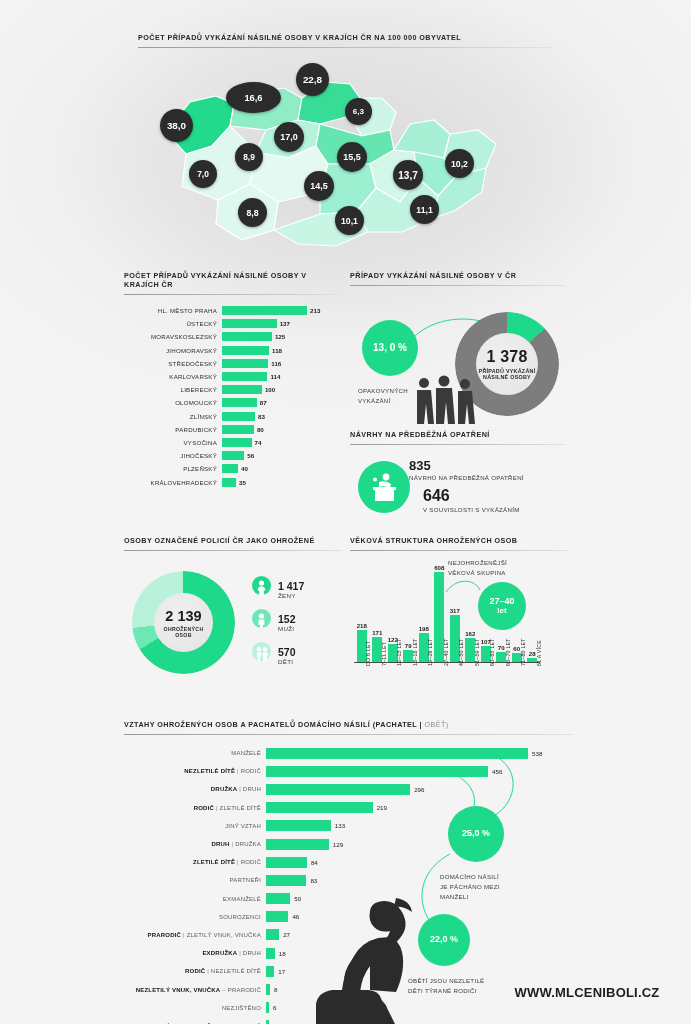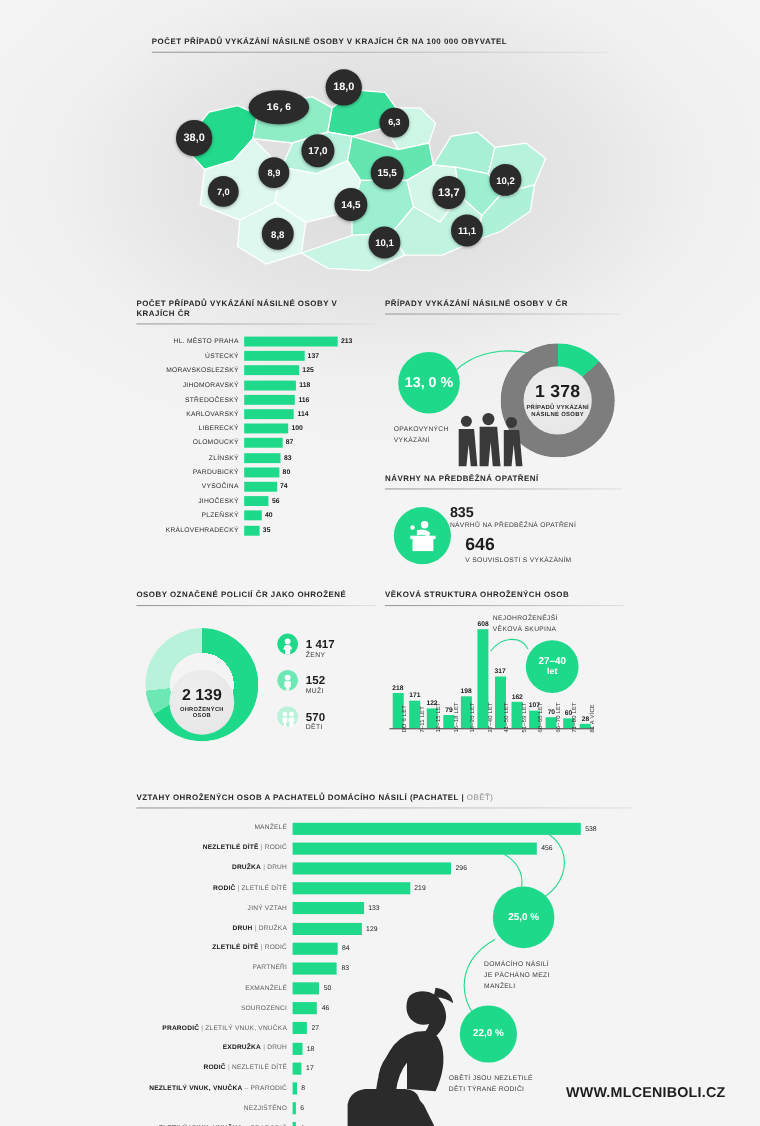--- a/index.html
+++ b/index.html
@@ -179,22 +179,22 @@
           <path d="M232 110 L256 96 L276 98 L280 124 L262 148 L238 134 Z" fill="#d2f6e7"></path>
           <path d="M256 96 L272 70 L296 66 L312 80 L306 104 L276 98 Z" fill="#a8f0d5"></path>
           <path d="M276 98 L306 104 L318 122 L300 142 L280 124 Z" fill="#9cefd0"></path>
           <path d="M306 104 L312 80 L340 76 L358 90 L348 114 L318 122 Z" fill="#b6f2dc"></path>
           <path d="M238 134 L262 148 L280 124 L300 142 L296 164 L264 178 L230 178 L218 158 Z" fill="#c0f3e0"></path>
           <path d="M300 142 L318 122 L348 114 L344 138 L318 156 L296 164 Z" fill="#aef1d8"></path>
         </g>
       </svg>
       <div id="map-pins">
           <div class="map-pin" style="left: 22px; top: 55px; width: 33px; height: 33px; font-size: 9.9px;">38,0</div>
-          <div class="map-pin" style="left: 88px; top: 28px; width: 55px; height: 31px; font-size: 9.3px; font-family: Liberation Mono, monospace;">16,6</div>
-          <div class="map-pin" style="left: 158px; top: 9px; width: 33px; height: 33px; font-size: 9.9px;">18,0</div>
+          <div class="map-pin" style="left: 88px; top: 28px; width: 55px; height: 31px; font-size: 9.3px;">16,6</div>
+          <div class="map-pin" style="left: 158px; top: 9px; width: 33px; height: 33px; font-size: 9.9px;">22,8</div>
           <div class="map-pin" style="left: 207px; top: 44px; width: 27px; height: 27px; font-size: 8.1px;">6,3</div>
           <div class="map-pin" style="left: 136px; top: 68px; width: 30px; height: 30px; font-size: 9px;">17,0</div>
           <div class="map-pin" style="left: 97px; top: 89px; width: 28px; height: 28px; font-size: 8.4px;">8,9</div>
           <div class="map-pin" style="left: 51px; top: 106px; width: 28px; height: 28px; font-size: 8.4px;">7,0</div>
           <div class="map-pin" style="left: 199px; top: 88px; width: 30px; height: 30px; font-size: 9px;">15,5</div>
           <div class="map-pin" style="left: 255px; top: 106px; width: 30px; height: 30px; font-size: 10px;">13,7</div>
           <div class="map-pin" style="left: 307px; top: 95px; width: 29px; height: 29px; font-size: 8.7px;">10,2</div>
           <div class="map-pin" style="left: 166px; top: 117px; width: 30px; height: 30px; font-size: 9px;">14,5</div>
           <div class="map-pin" style="left: 100px; top: 144px; width: 29px; height: 29px; font-size: 8.7px;">8,8</div>
           <div class="map-pin" style="left: 197px; top: 152px; width: 29px; height: 29px; font-size: 8.7px;">10,1</div>
@@ -286,21 +286,21 @@
     <div id="cases-body">
       <svg width="215" height="130" viewBox="0 0 215 130" style="position:absolute;left:0;top:0;">
         <path d="M55 55 C75 18, 135 18, 155 40" stroke="#1fd98b" stroke-width="1" fill="none"></path>
       </svg>
       <div class="donut" id="cases-donut" style="left: 105px; top: 18px; width: 104px; height: 104px; background: conic-gradient(rgb(31, 217, 139) 0deg, rgb(31, 217, 139) 46.8deg, rgb(125, 125, 125) 46.8deg, rgb(125, 125, 125) 360deg); mask: radial-gradient(circle, transparent 0px, transparent 30px, rgb(0, 0, 0) 30px);"></div>
       <div class="donut-hole" style="left:126px;top:39px;width:62px;height:62px;">
         <div class="big-num" style="font-size:16px;letter-spacing:0.2px;">1 378</div>
         <div style="font-size:5.4px;font-weight:bold;color:#2a2a2a;letter-spacing:0.25px;margin-top:2px;">PŘÍPADŮ VYKÁZÁNÍ</div>
         <div style="font-size:5.4px;font-weight:bold;color:#2a2a2a;letter-spacing:0.25px;">NÁSILNÉ OSOBY</div>
       </div>
-      <div class="bubble" style="left:12px;top:26px;width:56px;height:56px;font-size:13px;">
+      <div class="bubble" style="left:12px;top:26px;width:56px;height:56px;font-size:10px;">
         <span>13, 0 %</span>
       </div>
       <div class="cap" style="position:absolute;left:8px;top:92px;">OPAKOVYNÝCH</div>
       <div class="cap" style="position:absolute;left:8px;top:102px;">VYKÁZÁNÍ</div>
       <svg width="76" height="50" viewBox="0 0 76 50" style="position:absolute;left:58px;top:80px;">
         <g fill="#3a3a3a">
           <circle cx="16" cy="9" r="5"></circle>
             <path d="M9 16 h14 l3 34 h-6 l-2 -20 -2 20 h-7 z"></path>
           <circle cx="36" cy="7" r="5.5"></circle>
             <path d="M28 14 h16 l3 36 h-7 l-2 -22 -2 22 h-8 z"></path>
@@ -335,21 +335,21 @@
         <div class="cap">V SOUVISLOSTI S VYKÁZÁNÍM</div>
       </div>
     </div>
   </div>
 
   <div class="block" id="threat-block">
     <div class="sec-title">OSOBY OZNAČENÉ POLICIÍ ČR JAKO OHROŽENÉ</div>
     <div class="rule"></div>
     <div id="threat-body">
       <div class="donut" id="threat-donut" style="left: 8px; top: 10px; width: 103px; height: 103px; background: conic-gradient(rgb(31, 217, 139) 0deg, rgb(31, 217, 139) 238.32deg, rgb(109, 232, 181) 238.32deg, rgb(109, 232, 181) 263.88deg, rgb(184, 242, 218) 263.88deg, rgb(184, 242, 218) 360deg); mask: radial-gradient(circle, transparent 0px, transparent 29px, rgb(0, 0, 0) 29px);"></div>
-      <div class="donut-hole" style="left:30px;top:48px;width:59px;height:59px;text-align:center;">
+      <div class="donut-hole" style="left:30px;top:32px;width:59px;height:59px;text-align:center;">
         <div class="big-num" style="font-size:14.5px;">2 139</div>
         <div style="font-size:5.2px;font-weight:bold;color:#2a2a2a;letter-spacing:0.3px;margin-top:2px;">OHROŽENÝCH</div>
         <div style="font-size:5.2px;font-weight:bold;color:#2a2a2a;letter-spacing:0.3px;">OSOB</div>
       </div>
       <div id="threat-groups">
           <div class="g-row" style="left: 128px; top: 10px;">
             <div class="g-ico" style="background: rgb(31, 217, 139);">
               <svg width="11" height="15" viewBox="0 0 11 15">
                 <g fill="#fff">
                   <circle cx="5.5" cy="3" r="2.6"></circle>

